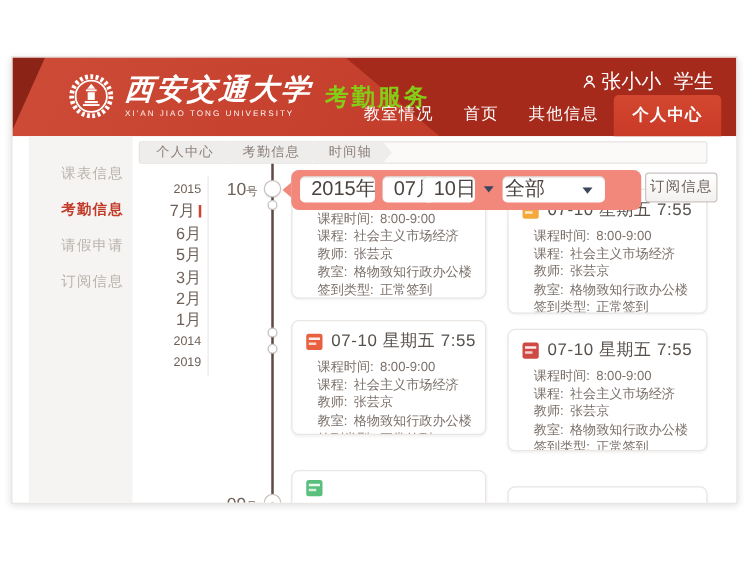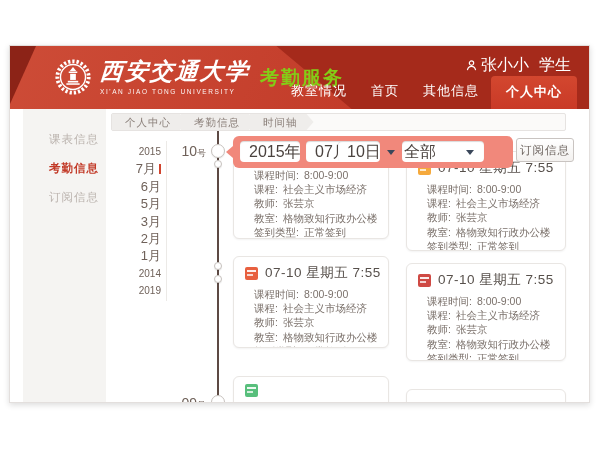--- a/index.html
+++ b/index.html
@@ -136,20 +136,21 @@
           <div class="nav-item">首页</div>
           <div class="nav-item">其他信息</div>
           <div class="nav-item active">个人中心</div>
         </div>
     </div>
 
     <div class="bodyarea">
       <div class="sidebar" id="sidebar">
           <div class="side-item">课表信息</div>
           <div class="side-item active">考勤信息</div>
+          <div class="side-item">请假申请</div>
           <div class="side-item">订阅信息</div>
         </div>
 
       <div class="content">
         <div class="crumb-strip" id="crumbs">
             <div class="crumb">个人中心</div>
             <div class="crumb">考勤信息</div>
             <div class="crumb">时间轴</div>
           </div>
 

